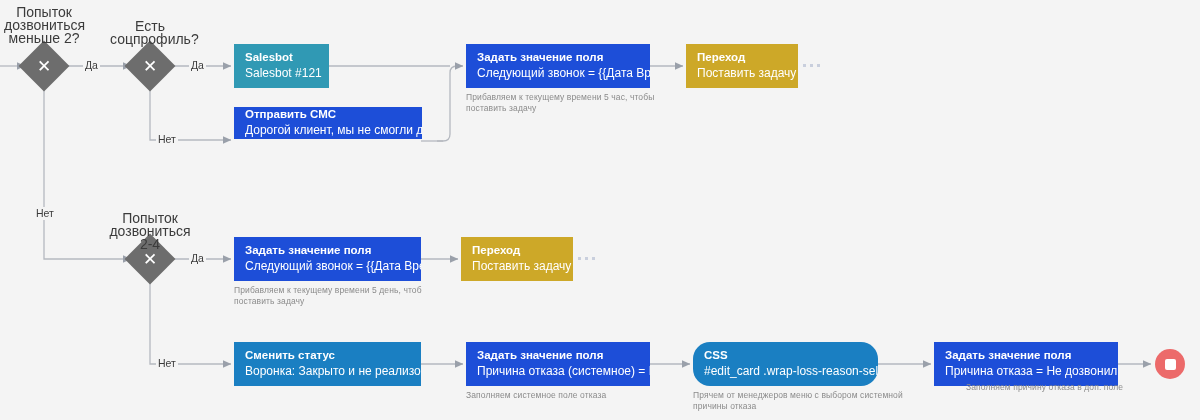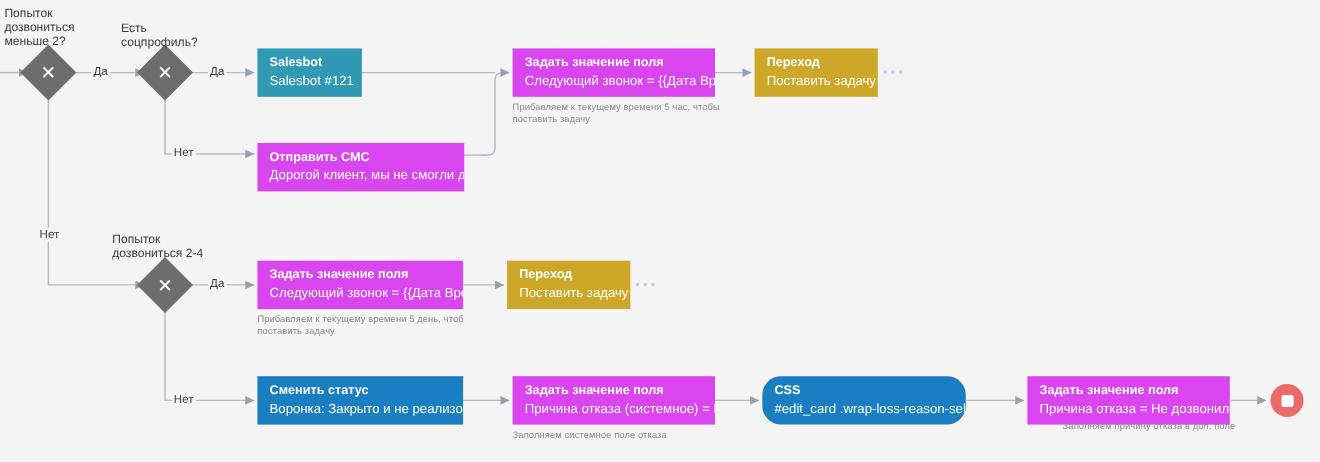--- a/index.html
+++ b/index.html
@@ -23,21 +23,21 @@
     overflow: hidden;
   }
   .node .n-title {
     font-size: 11.5px; font-weight: bold; line-height: 15px;
     white-space: nowrap;
   }
   .node .n-sub {
     font-size: 12px; font-weight: normal; line-height: 16px;
     white-space: nowrap;
   }
-  .navy   { background: #d946ef; }
+  .navy   { background: #1d4ed8; }
   .teal   { background: #3099b4; }
   .blue   { background: #1a7fc2; }
   .yellow { background: #cda828; }
 
   
   .diamond {
     position: absolute; width: 36px; height: 36px;
     background: #6d6d6d;
     transform: rotate(45deg);
   }
@@ -45,22 +45,22 @@
     position: absolute; width: 36px; height: 36px;
     display: flex; align-items: center; justify-content: center;
     font-size: 17px; color: #ffffff; line-height: 1;
     font-family: "Liberation Sans", sans-serif;
     pointer-events: none;
   }
   .dwrap { position: absolute; width: 36px; height: 36px; }
 
   
   .cap {
-    position: absolute; font-size: 11px; color: #3b3b3b;
-    line-height: 13px; text-align: left; white-space: pre-line;
+    position: absolute; font-size: 14px; color: #3b3b3b;
+    line-height: 13px; text-align: center; white-space: pre-line;
   }
   .edge-label {
     position: absolute; font-size: 10.5px; color: #3b3b3b;
     line-height: 13px; background: #f4f4f4; padding: 0 2px;
   }
   .note {
     position: absolute; font-size: 8.5px; color: #8b8b8b;
     line-height: 11px; white-space: pre-line; letter-spacing: .1px;
   }
 
@@ -149,21 +149,21 @@
   <div class="edge-label" style="left:156px; top:133px;">Нет</div>
   <div class="edge-label" style="left:34px;  top:207px;">Нет</div>
   <div class="edge-label" style="left:189px; top:252px;">Да</div>
   <div class="edge-label" style="left:156px; top:357px;">Нет</div>
 
   <div class="node teal" style="left:234px; top:44px; width:95px; height:44px;">
     <div class="n-title">Salesbot</div>
     <div class="n-sub">Salesbot #121</div>
   </div>
 
-  <div class="node navy" style="left:234px; top:130px; width:188px; height:44px;">
+  <div class="node navy" style="left:234px; top:107px; width:188px; height:32px;">
     <div class="n-title">Отправить СМС</div>
     <div class="n-sub">Дорогой клиент, мы не смогли д...</div>
   </div>
 
   <div class="node navy" style="left:466px; top:44px; width:184px; height:44px;">
     <div class="n-title">Задать значение поля</div>
     <div class="n-sub">Следующий звонок = {{Дата Вре...</div>
   </div>
   <div class="note" style="left:466px; top:92px; width:230px;">Прибавляем к текущему времени 5 час, чтобы
 поставить задачу</div>
@@ -203,20 +203,22 @@
   <div class="node navy" style="left:466px; top:342px; width:184px; height:44px;">
     <div class="n-title">Задать значение поля</div>
     <div class="n-sub">Причина отказа (системное) = Н...</div>
   </div>
   <div class="note" style="left:466px; top:390px; width:220px;">Заполняем системное поле отказа</div>
 
   <div class="node blue" style="left:693px; top:342px; width:185px; height:44px;border-radius:17px;">
     <div class="n-title">CSS</div>
     <div class="n-sub">#edit_card .wrap-loss-reason-sele...</div>
   </div>
+  <div class="note" style="left:693px; top:390px; width:250px;">Прячем от менеджеров меню с выбором системной
+причины отказа</div>
 
   <div class="node navy" style="left:934px; top:342px; width:184px; height:44px;">
     <div class="n-title">Задать значение поля</div>
     <div class="n-sub">Причина отказа = Не дозвонились</div>
   </div>
   <div class="note" style="left:934px; top:382px; width:230px;margin-left:32px;">Заполняем причину отказа в доп. поле</div>
 
   <div class="stop-circle" style="left:1155px; top:349px;">
     <div class="stop-square"></div>
   </div>

